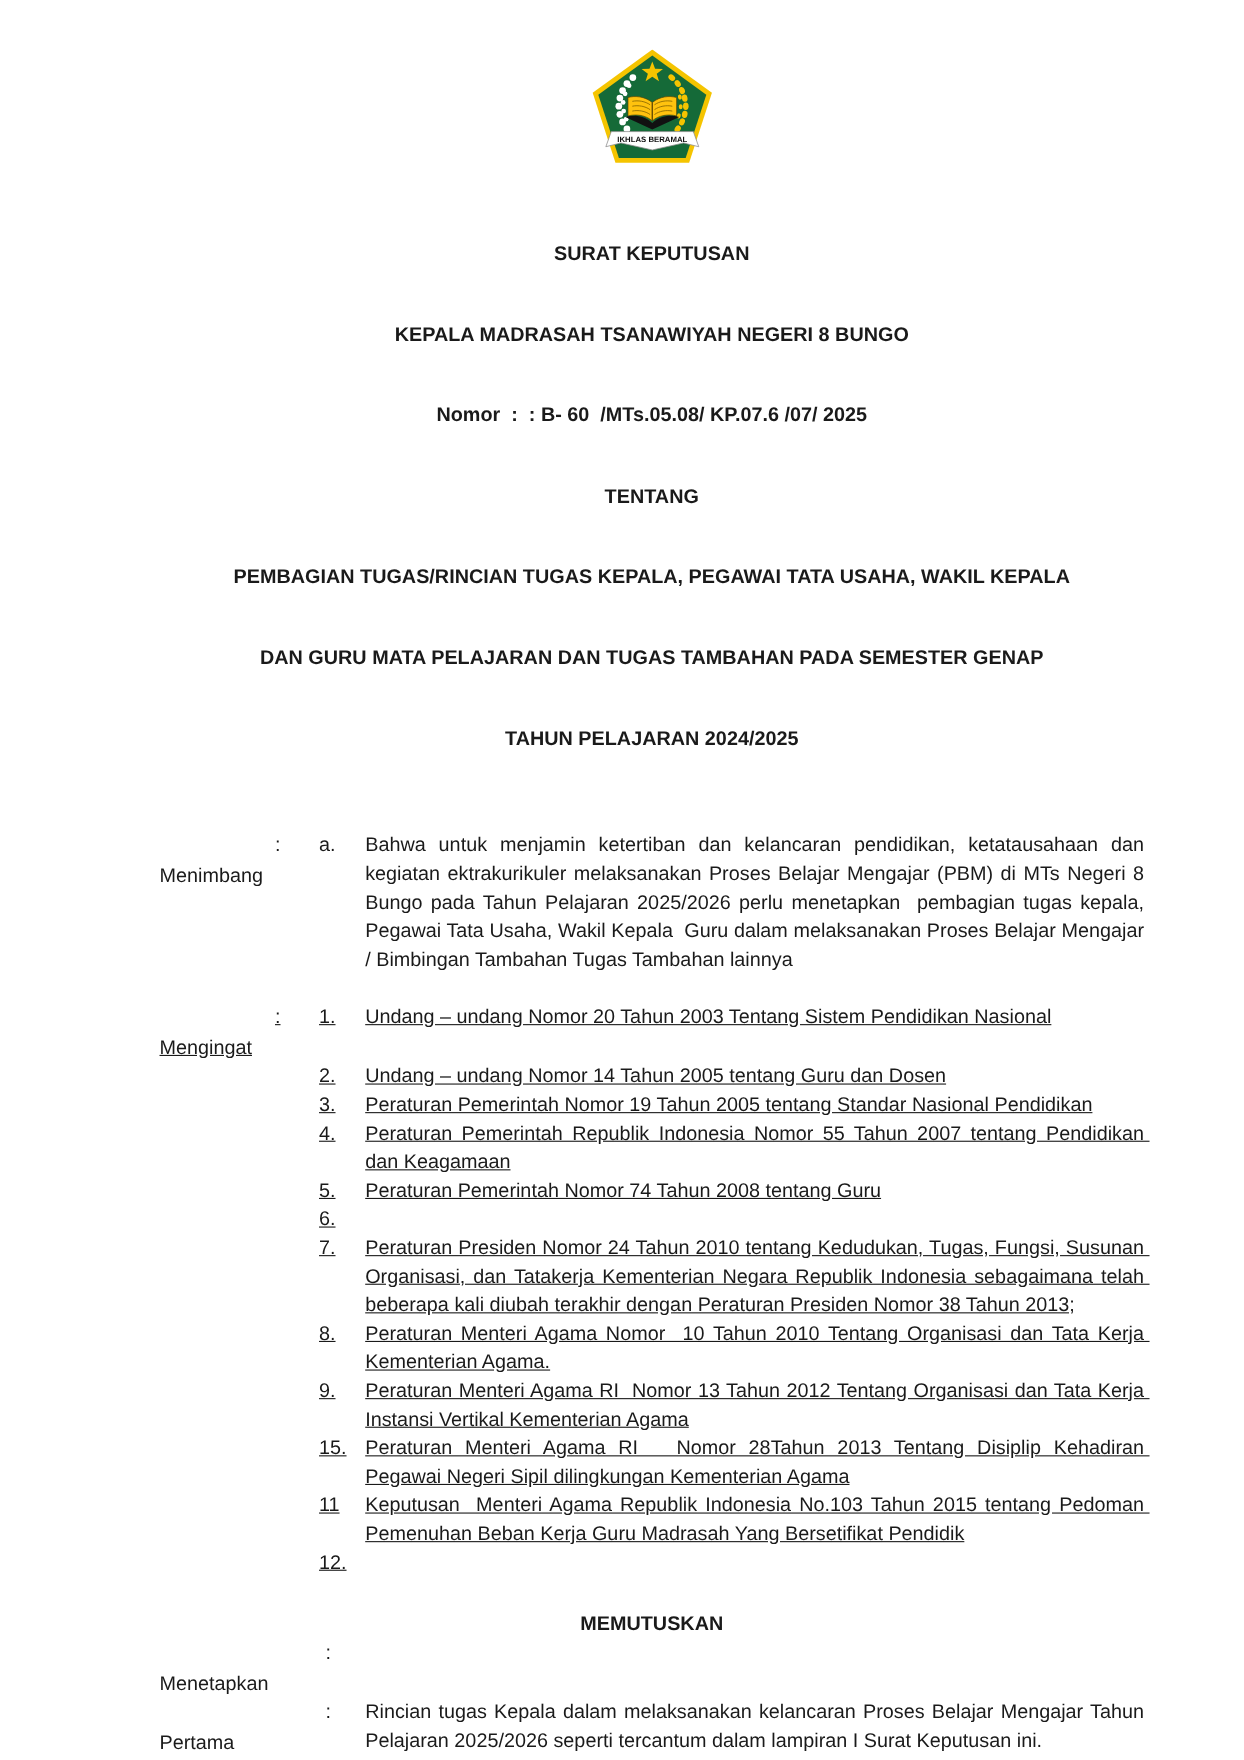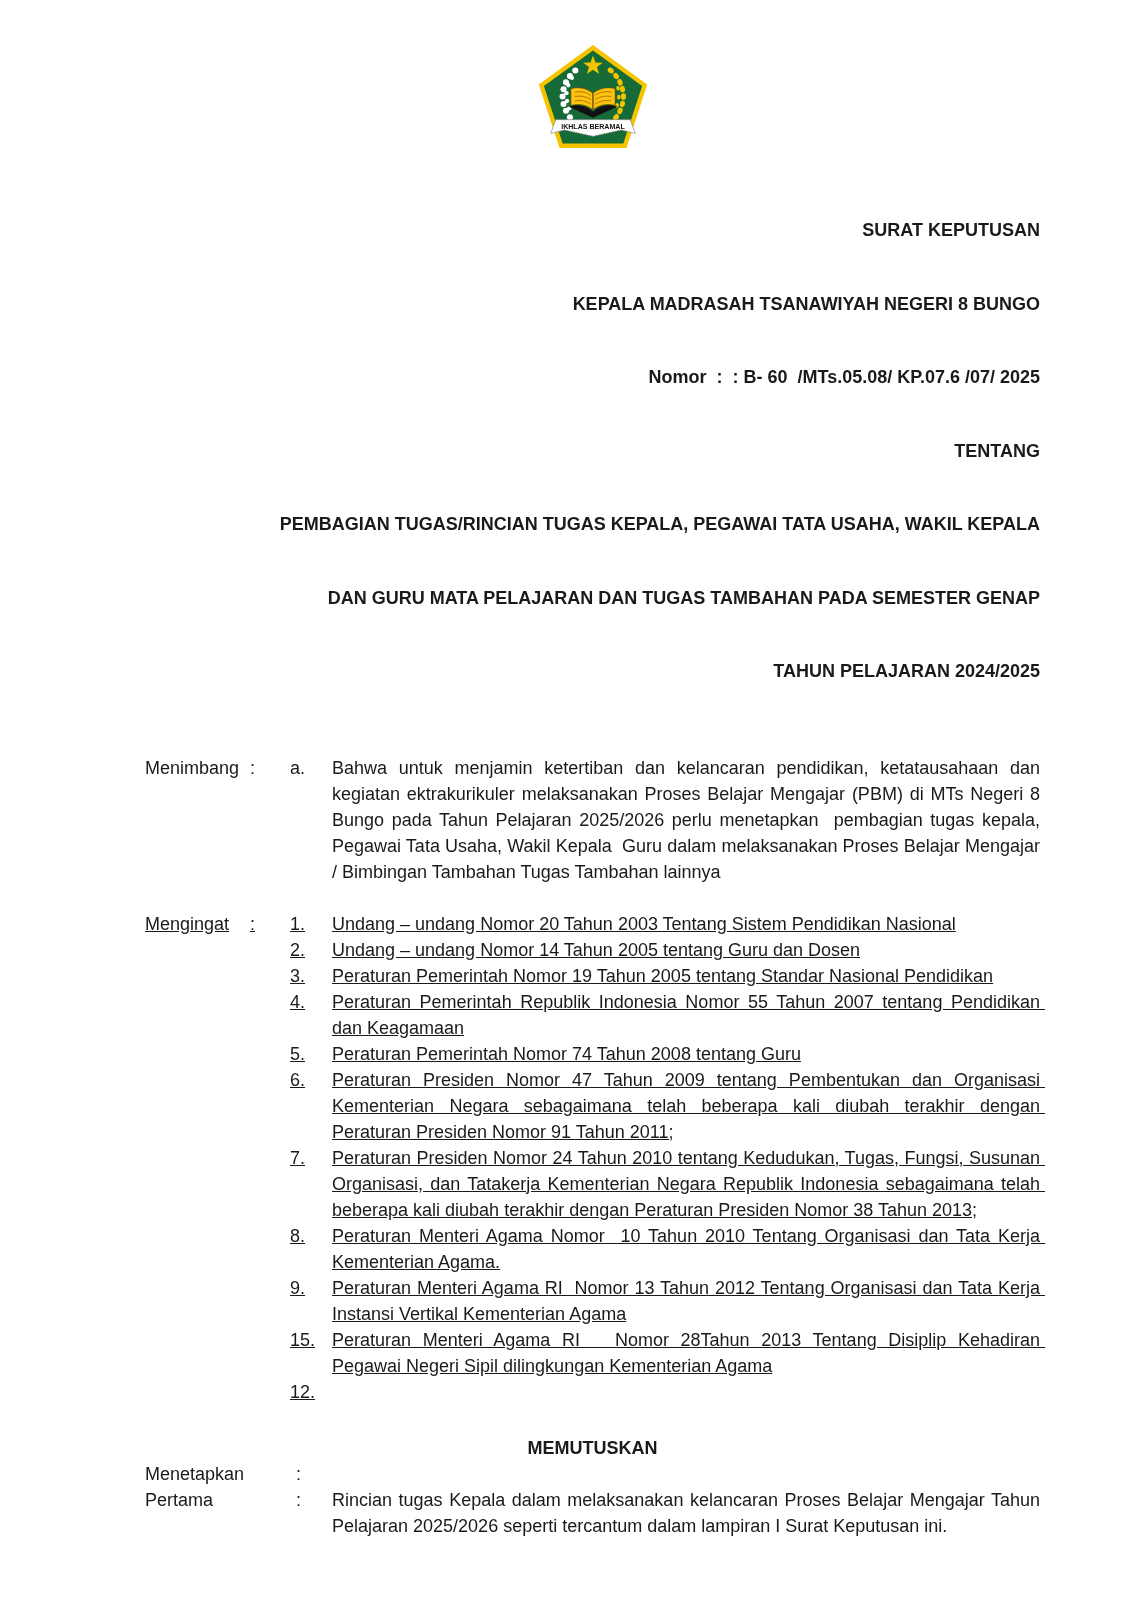--- a/index.html
+++ b/index.html
@@ -14,37 +14,37 @@
   .page {
     box-sizing: border-box;
     width: 1131px; height: 1600px;
     padding: 45px 91px 0 145px;
   }
   .logo-wrap { text-align: center; height: 110px; }
   .logo-wrap svg { display: inline-block; }
 
   .header-block {
     margin-top: 14px;
-    text-align: right;
+    text-align: center;
     font-weight: bold;
     font-size: 18px;
     line-height: 24.5px;
     white-space: pre-wrap;
   }
 
   .section { margin-top: 22px; }
   .section.gap { margin-top: 26px; text-decoration: underline; }
 
   .row {
     display: grid;
     grid-template-columns: 105px 38px 44px 1fr;
     font-size: 18px;
     line-height: 26px;
   }
-  .cell-label { white-space: nowrap; }
+  .cell-label { white-space: nowrap; margin-top: 28px; }
   .cell-colon { }
   .cell-mark  { padding-left: 2px; }
   .cell-colon2 { padding-left: 8px; }
   .cell-text {
     text-align: justify;
     white-space: pre-wrap;
   }
 
   .decision-heading {
     margin-top: 30px;
@@ -161,21 +161,20 @@
     <div class="row">
       <div></div>
         <div></div>
       <div class="cell-mark">5.</div>
       <div class="cell-text">Peraturan Pemerintah Nomor 74 Tahun 2008 tentang Guru</div>
     </div>
     <div class="row">
       <div></div>
         <div></div>
       <div class="cell-mark">6.</div>
-      <div class="cell-text">Peraturan Presiden Nomor 47 Tahun 2009 tentang Pembentukan dan Organisasi Kementerian Negara sebagaimana telah beberapa kali diubah terakhir dengan Peraturan Presiden Nomor 91 Tahun 2011;</div>
     </div>
     <div class="row">
       <div></div>
         <div></div>
       <div class="cell-mark">7.</div>
       <div class="cell-text">Peraturan Presiden Nomor 24 Tahun 2010 tentang Kedudukan, Tugas, Fungsi, Susunan Organisasi, dan Tatakerja Kementerian Negara Republik Indonesia sebagaimana telah beberapa kali diubah terakhir dengan Peraturan Presiden Nomor 38 Tahun 2013;</div>
     </div>
     <div class="row">
       <div></div>
         <div></div>
@@ -190,20 +189,26 @@
     </div>
     <div class="row">
       <div></div>
         <div></div>
       <div class="cell-mark">15.</div>
       <div class="cell-text">Peraturan Menteri Agama RI   Nomor 28Tahun 2013 Tentang Disiplip Kehadiran Pegawai Negeri Sipil dilingkungan Kementerian Agama</div>
     </div>
     <div class="row">
       <div></div>
         <div></div>
+      <div class="cell-mark">11</div>
+      <div class="cell-text">Keputusan  Menteri Agama Republik Indonesia No.103 Tahun 2015 tentang Pedoman Pemenuhan Beban Kerja Guru Madrasah Yang Bersetifikat Pendidik</div>
+    </div>
+    <div class="row">
+      <div></div>
+        <div></div>
       <div class="cell-mark">12.</div>
     </div>
   </div>
 
   <div class="decision-heading">MEMUTUSKAN</div>
 
   <div class="section" style="margin-top:0;">
     <div class="row">
       <div class="cell-label">Menetapkan</div>
       <div></div>

